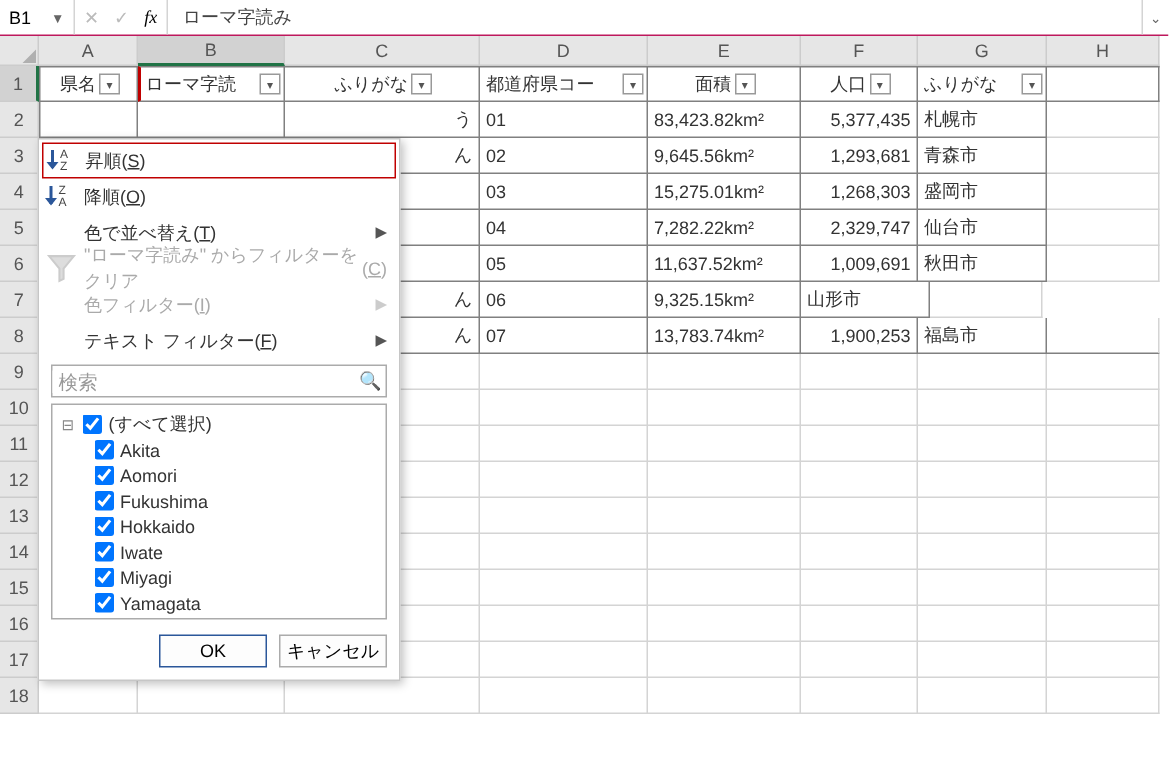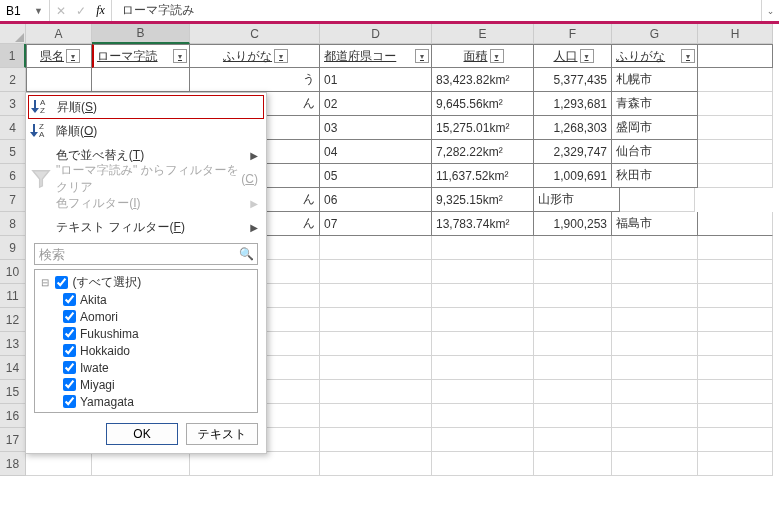--- a/index.html
+++ b/index.html
@@ -1,18 +1,18 @@
 <!DOCTYPE html>
 <html><head>
 <meta charset="utf-8">
 <style>
 * { box-sizing: border-box; margin: 0; padding: 0; font-family: "Meiryo UI", "Yu Gothic UI", sans-serif; }
 body { background: #fff; font-size: 12px; color: #333; overflow: hidden; width: 779px; height: 520px; position: relative; }
 
-.formula-bar { height: 24px; border-bottom: 3px solid #be185d; display: flex; align-items: center; background: #fff; }
+.formula-bar { height: 24px; border-bottom: 1px solid #be185d; display: flex; align-items: center; background: #fff; }
 .name-box { width: 50px; padding: 0 6px; border-right: 1px solid #d4d4d4; height: 100%; display: flex; align-items: center; }
 .name-box input { border: none; width: 100%; font-size: 12px; outline: none; }
 .name-box .dd { color: #666; font-size: 9px; margin-left: 4px; }
 .fb-btns { display: flex; align-items: center; padding: 0 6px; border-right: 1px solid #d4d4d4; height: 100%; gap: 10px; }
 .fb-btns span { color: #bbb; font-size: 12px; }
 .fb-btns .fx { font-style: italic; font-family: serif; color: #000000; }
 .formula-input { flex: 1; padding: 0 10px; display: flex; align-items: center; color: #444; }
 .expand { width: 18px; border-left: 1px solid #d4d4d4; height: 100%; display: flex; align-items: center; justify-content: center; color: #666; font-size: 9px; }
 
 .sheet { position: relative; }
@@ -23,21 +23,21 @@
 .col-h { background: #e6e6e6; border-right: 1px solid #ccc; border-bottom: 1px solid #ccc; display: flex; align-items: center; justify-content: center; color: #555; font-size: 12px; }
 .col-h.sel { background: #d2d2d2; border-bottom: 2px solid #217346; }
 
 .row-headers { position: absolute; left: 0; top: 20px; width: 26px; }
 .row-h { height: 24px; background: #e6e6e6; border-right: 1px solid #ccc; border-bottom: 1px solid #ccc; display: flex; align-items: center; justify-content: center; color: #555; font-size: 12px; }
 .row-h.sel { background: #d2d2d2; border-right: 2px solid #217346; }
 
 .grid { position: absolute; left: 26px; top: 20px; }
 .row { display: flex; height: 24px; }
 .cell { border-right: 1px solid #d4d4d4; border-bottom: 1px solid #d4d4d4; display: flex; align-items: center; padding: 0 4px; overflow: hidden; white-space: nowrap; background: #fff; }
-.hcell { justify-content: space-between; padding-right: 2px; text-decoration: underline; }
+.hcell { justify-content: space-between; padding-right: 2px; }
 .hcell .dd-btn { width: 14px; height: 14px; border: 1px solid #999; background: #fff; display: flex; align-items: center; justify-content: center; font-size: 8px; color: #555; flex-shrink: 0; margin-left: 2px; }
 .hcell.highlight { border: 2px solid #c00000; padding: 0 2px 0 3px; }
 .cell.num { justify-content: flex-end; }
 .data-cell { border-right: 1px solid #808080; border-bottom: 1px solid #808080; }
 .header-row .cell { border-top: 1px solid #808080; border-bottom: 1px solid #808080; border-right: 1px solid #808080; }
 .last-data-row .cell { border-bottom: 1px solid #808080; }
 
 
 .ctx-menu { position: absolute; left: 25px; top: 20px; width: 242px; background: #fff; border: 1px solid #c6c6c6; box-shadow: 2px 2px 6px rgba(0,0,0,0.25); z-index: 100; padding: 2px; }
 .ctx-row { display: flex; align-items: center; height: 24px; padding: 0 6px 0 2px; }
@@ -412,17 +412,17 @@
           <span>Miyagi</span>
         </div>
       <div class="tree-item tree-child">
           <input type="checkbox" checked="" style="">
           <span>Yamagata</span>
         </div>
     </div>
 
     <div class="btn-row">
       <button class="btn primary">OK</button>
-      <button class="btn">テキスト</button>
+      <button class="btn">キャンセル</button>
     </div>
   </div>
 
 </div>
 
 </body></html>

